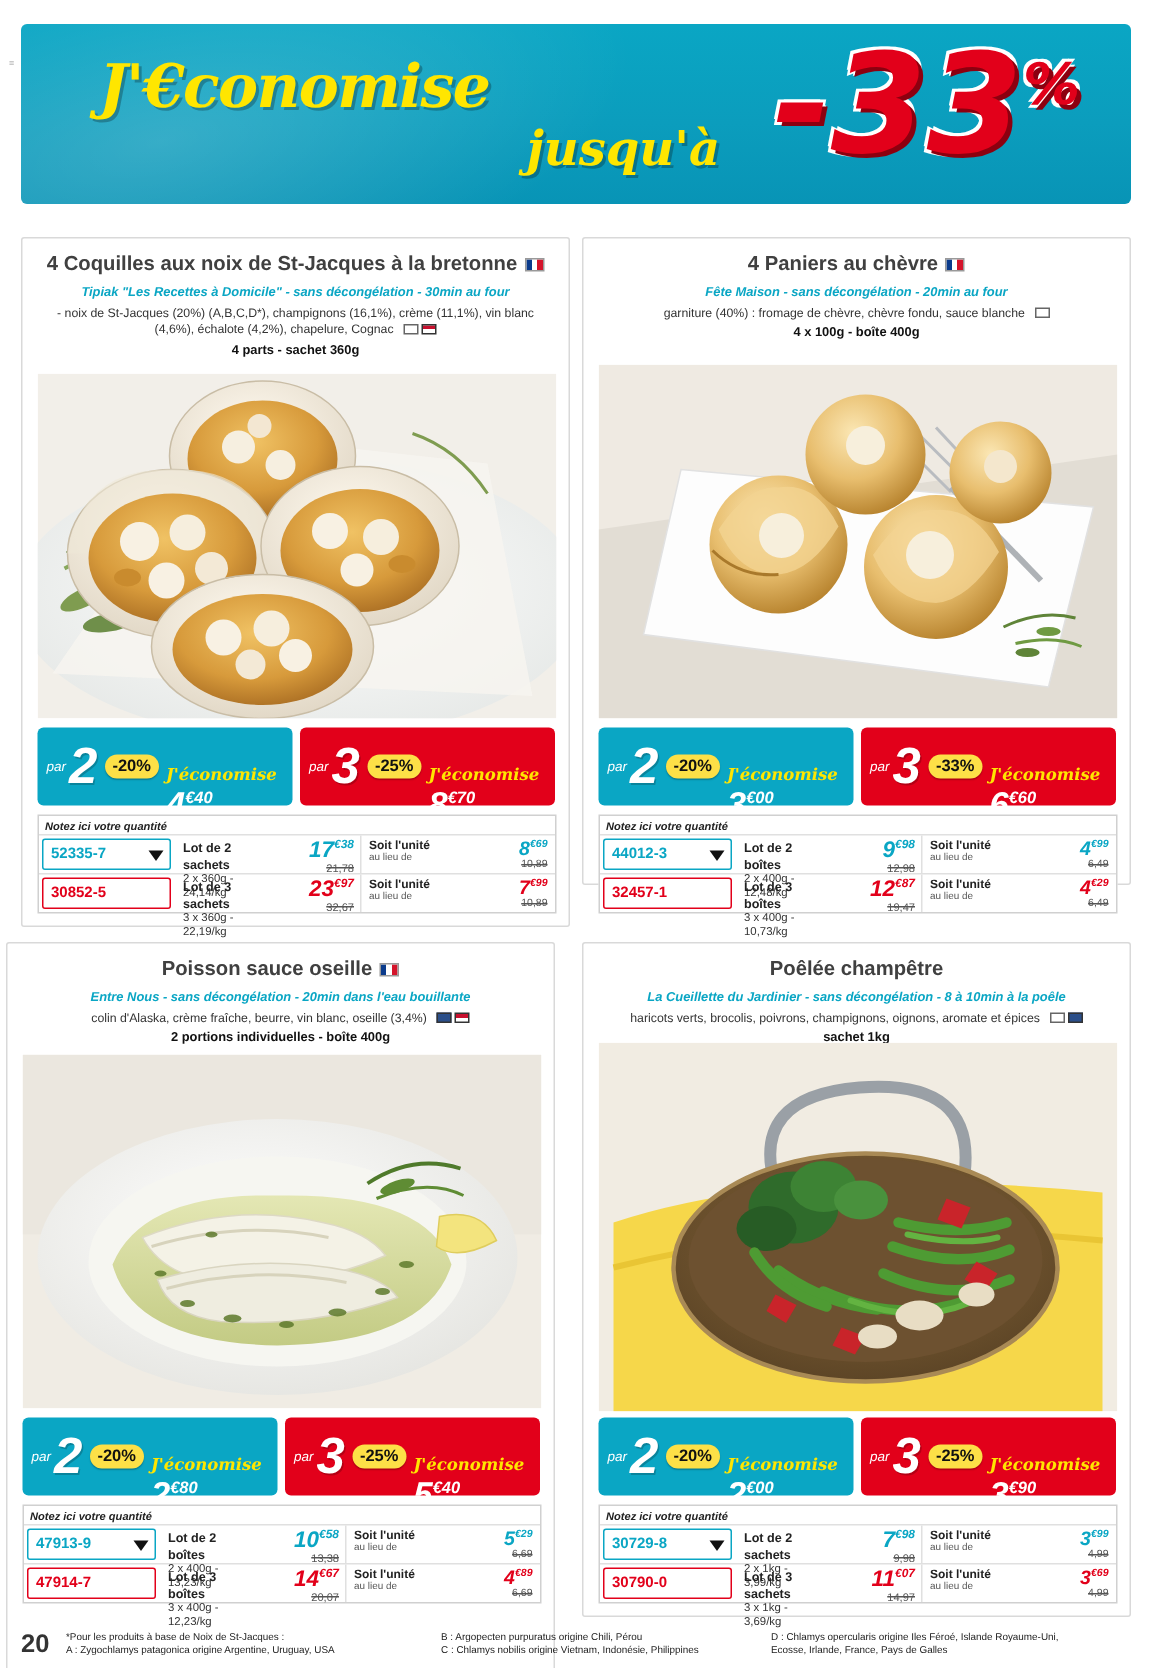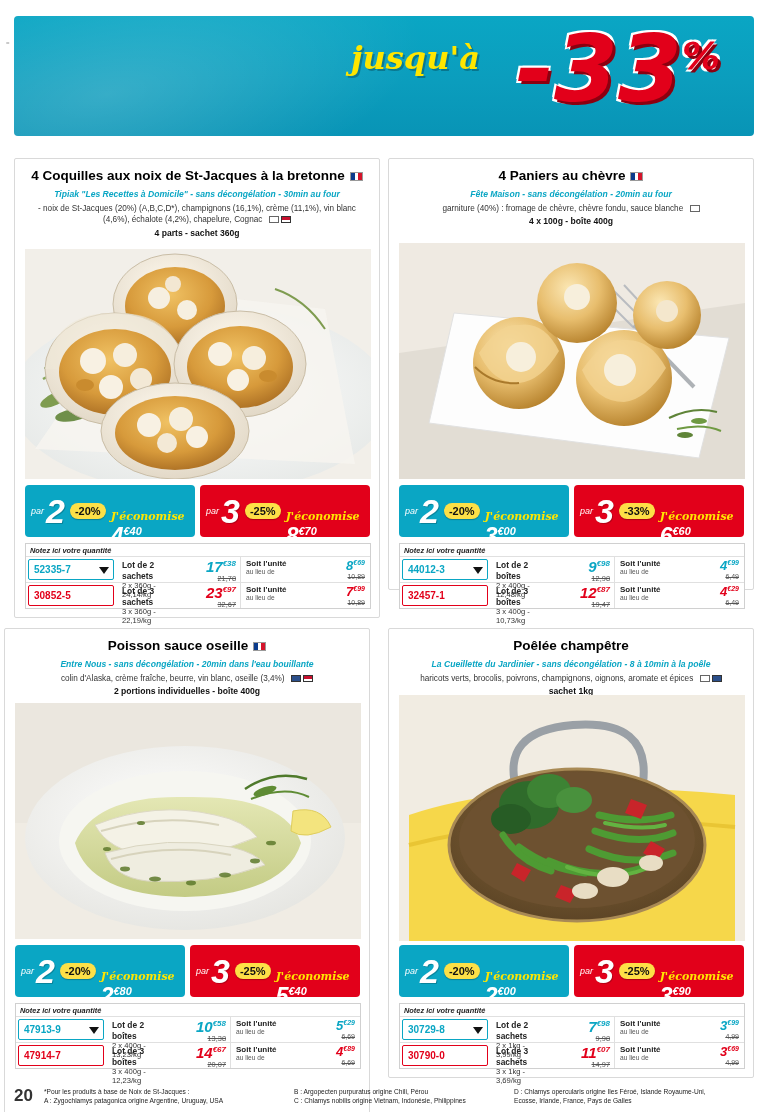--- a/index.html
+++ b/index.html
@@ -58,21 +58,21 @@
   .card {
     position:absolute;
     border:1px solid #d9d9d9;
     background:#ffffff;
     border-radius:2px;
   }
   .card-title {
     text-align:center;
     font-weight:bold;
     font-size:13.5px;
-    color:#000000;
+    color:#404040;
     padding-top:9px;
   }
   .flag {
     display:inline-block; width:13px; height:9px; margin-left:5px;
     vertical-align:middle;
     background:linear-gradient(to right,#0b3b8c 0 33%, #ffffff 33% 66%, #d4142b 66% 100%);
     border:1px solid #999;
   }
   .brandline {
     text-align:center;
@@ -231,20 +231,21 @@
 </head>
 <body>
 
 <div class="page">
 
   <div class="sidemark">=</div>
 
   <div class="banner">
     <div class="swoosh"></div>
     <div class="banner-text">
+      <div class="bt1">J'€conomise</div>
       <div class="bt2">jusqu'à</div>
     </div>
     <div class="banner-discount">
       <span>-33</span><span class="pct">%</span>
     </div>
   </div>
 
   <div class="card" style="left:14px; top:158px; width:366px; height:460px;">
     <div class="card-title">
       <span>4 Coquilles aux noix de St-Jacques à la bretonne</span><span class="flag"></span>

